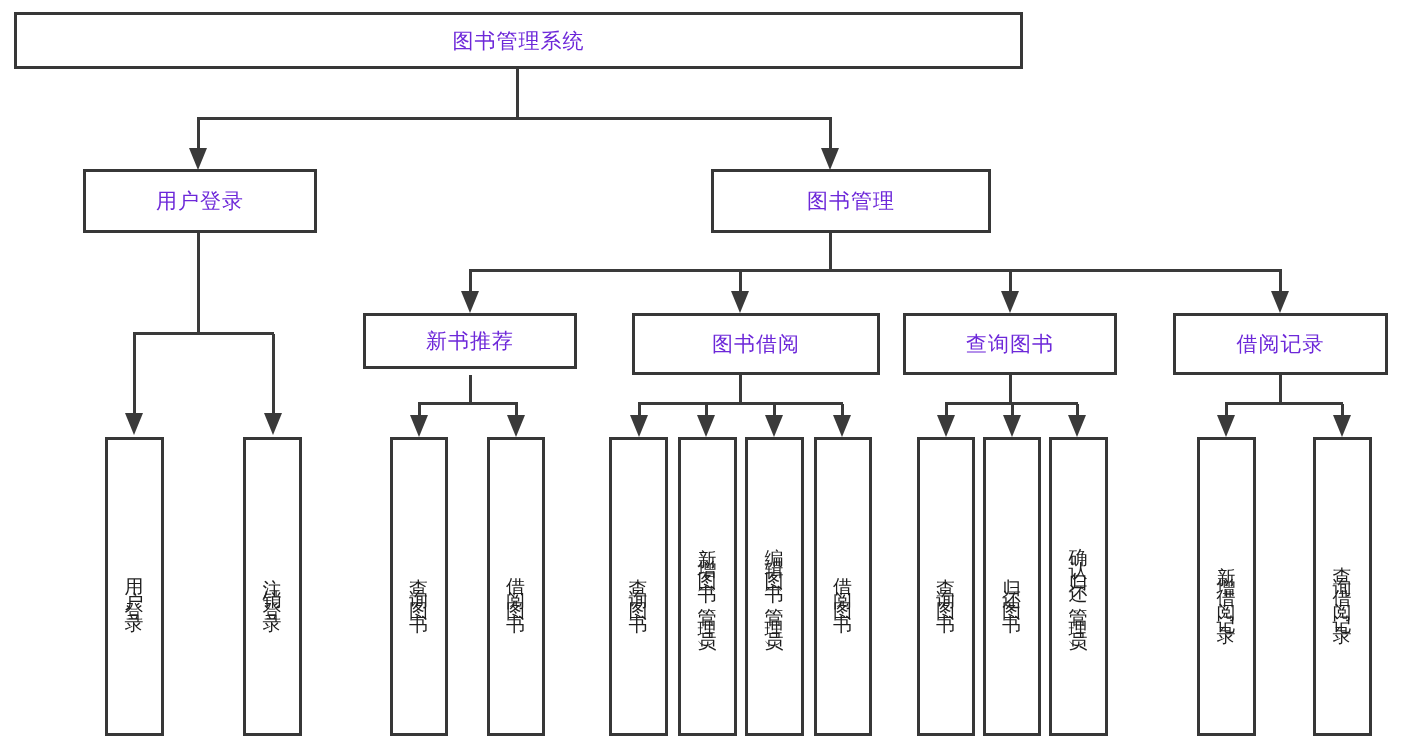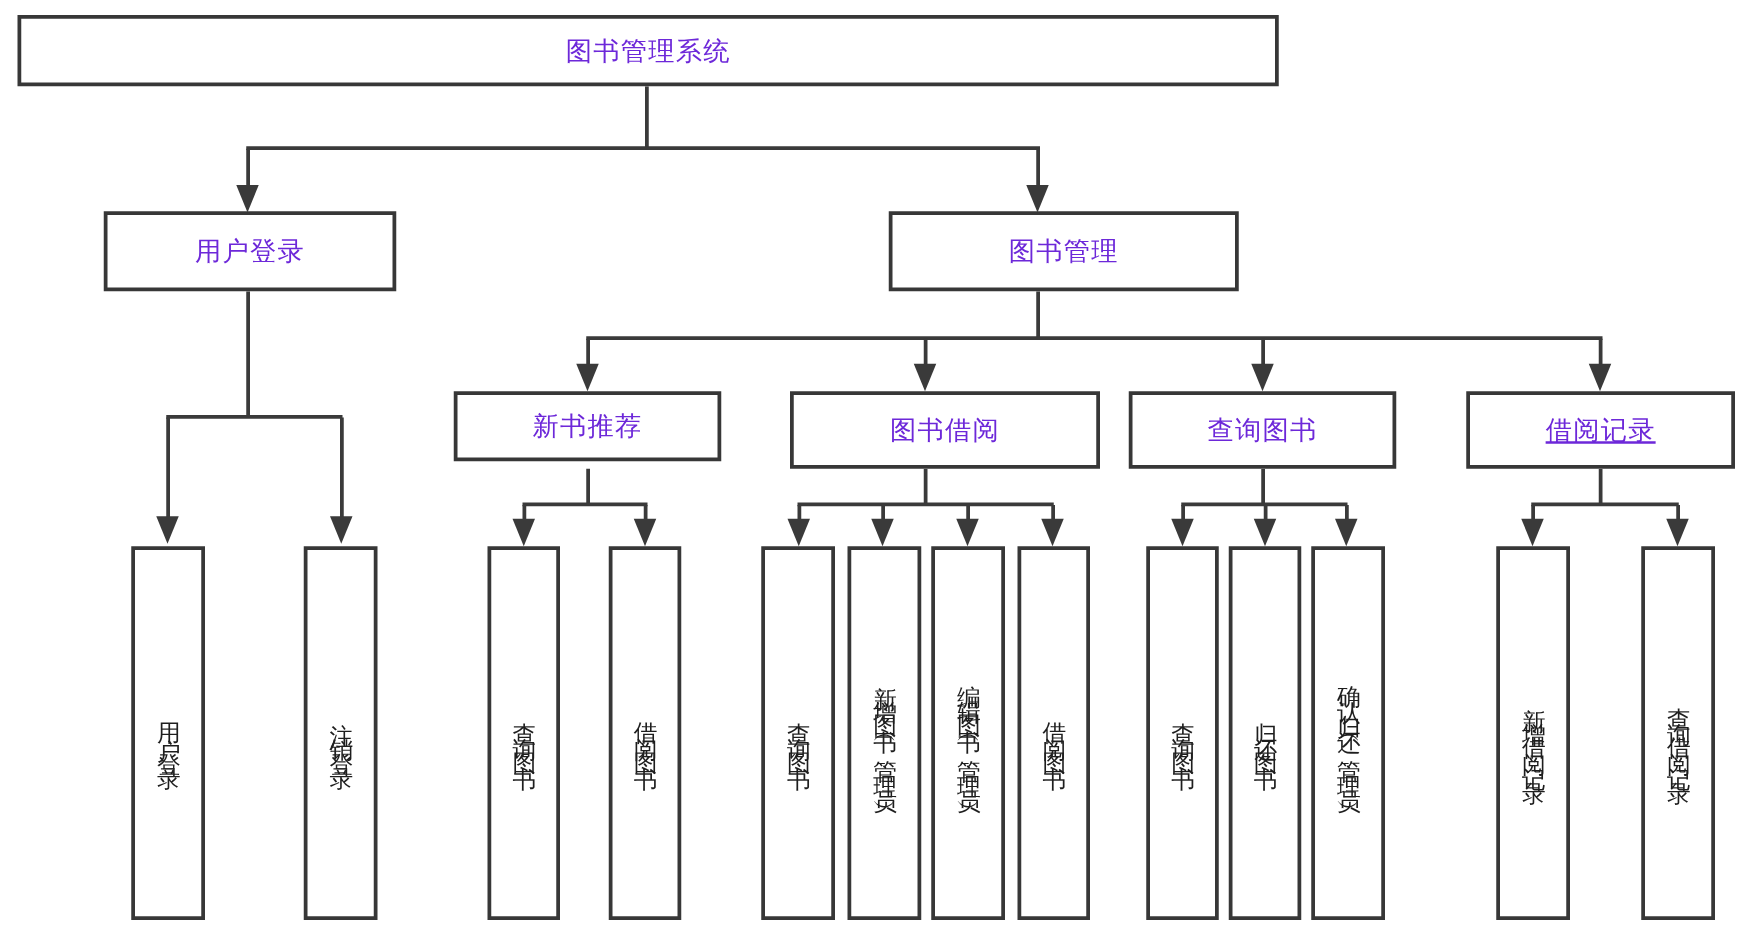--- a/index.html
+++ b/index.html
@@ -96,21 +96,21 @@
 
   <div class="hbox" style="left:363px;top:313px;width:214px;height:56px;">
     <span>新书推荐</span>
   </div>
   <div class="hbox" style="left:632px;top:313px;width:248px;height:62px;">
     <span>图书借阅</span>
   </div>
   <div class="hbox" style="left:903px;top:313px;width:214px;height:62px;">
     <span>查询图书</span>
   </div>
-  <div class="hbox" style="left:1173px;top:313px;width:215px;height:62px;text-decoration:underline;">
+  <div class="hbox" style="left:1173px;top:313px;width:215px;height:62px;">
     <span>借阅记录</span>
   </div>
 
   <div class="vl" style="left:469px;top:375px;height:29px;"></div>
   <div class="hl" style="left:418px;top:402px;width:100px;"></div>
   <div class="vl" style="left:418px;top:404px;height:12px;"></div>
   <div class="tri" style="left:410px;top:415px;"></div>
   <div class="vl" style="left:515px;top:404px;height:12px;"></div>
   <div class="tri" style="left:507px;top:415px;"></div>
 

